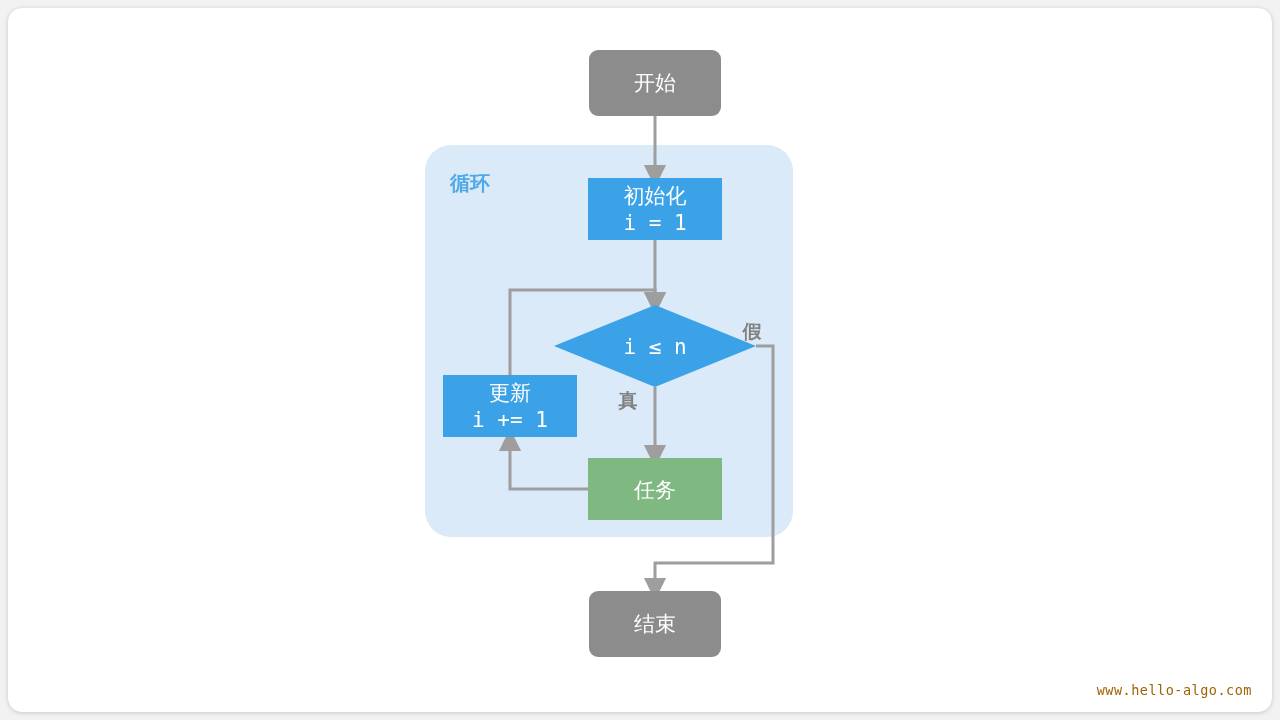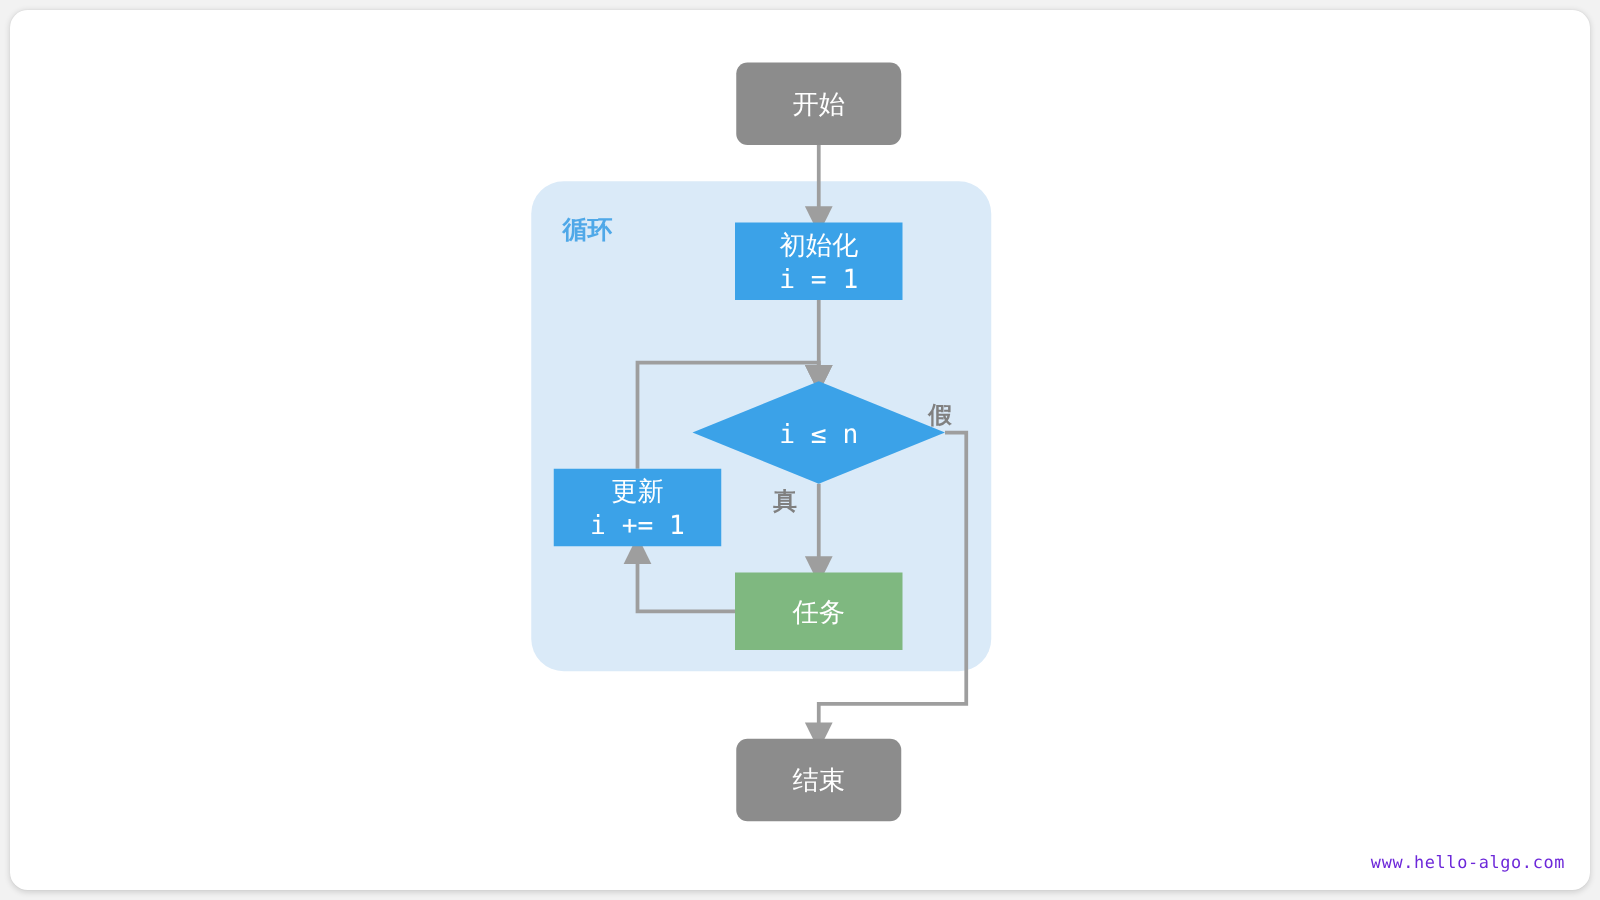--- a/index.html
+++ b/index.html
@@ -73,21 +73,21 @@
   .edge-line {
     stroke: #9e9e9e;
     stroke-width: 3;
     fill: none;
   }
 
   .watermark {
     position: absolute;
     right: 28px;
     bottom: 22px;
-    color: #6d28d9;
+    color: #a16207;
     font-family: "DejaVu Sans Mono", "Liberation Mono", monospace;
     font-size: 13.5px;
     letter-spacing: 0.5px;
     user-select: none;
   }
 </style>
 </head>
 <body>
 
 <div id="stage">

